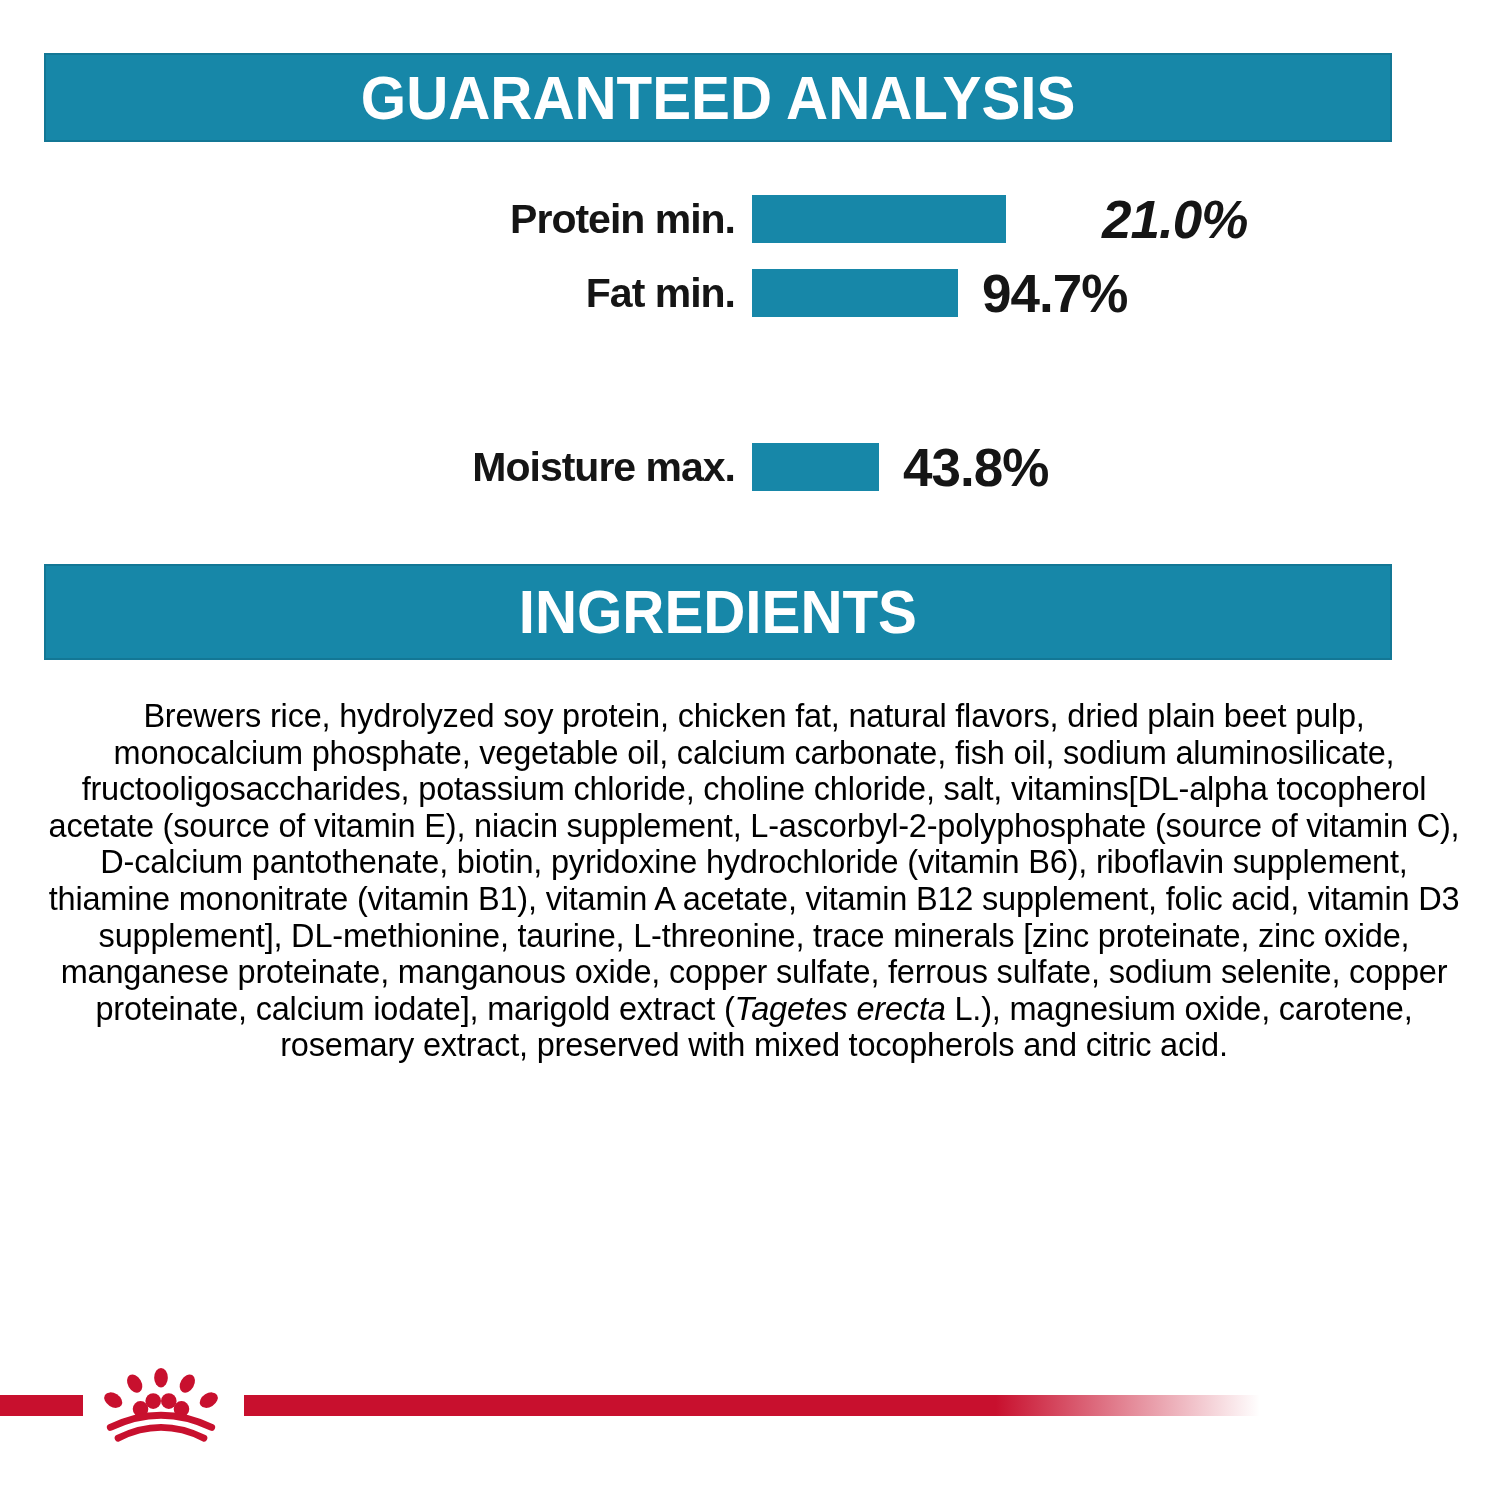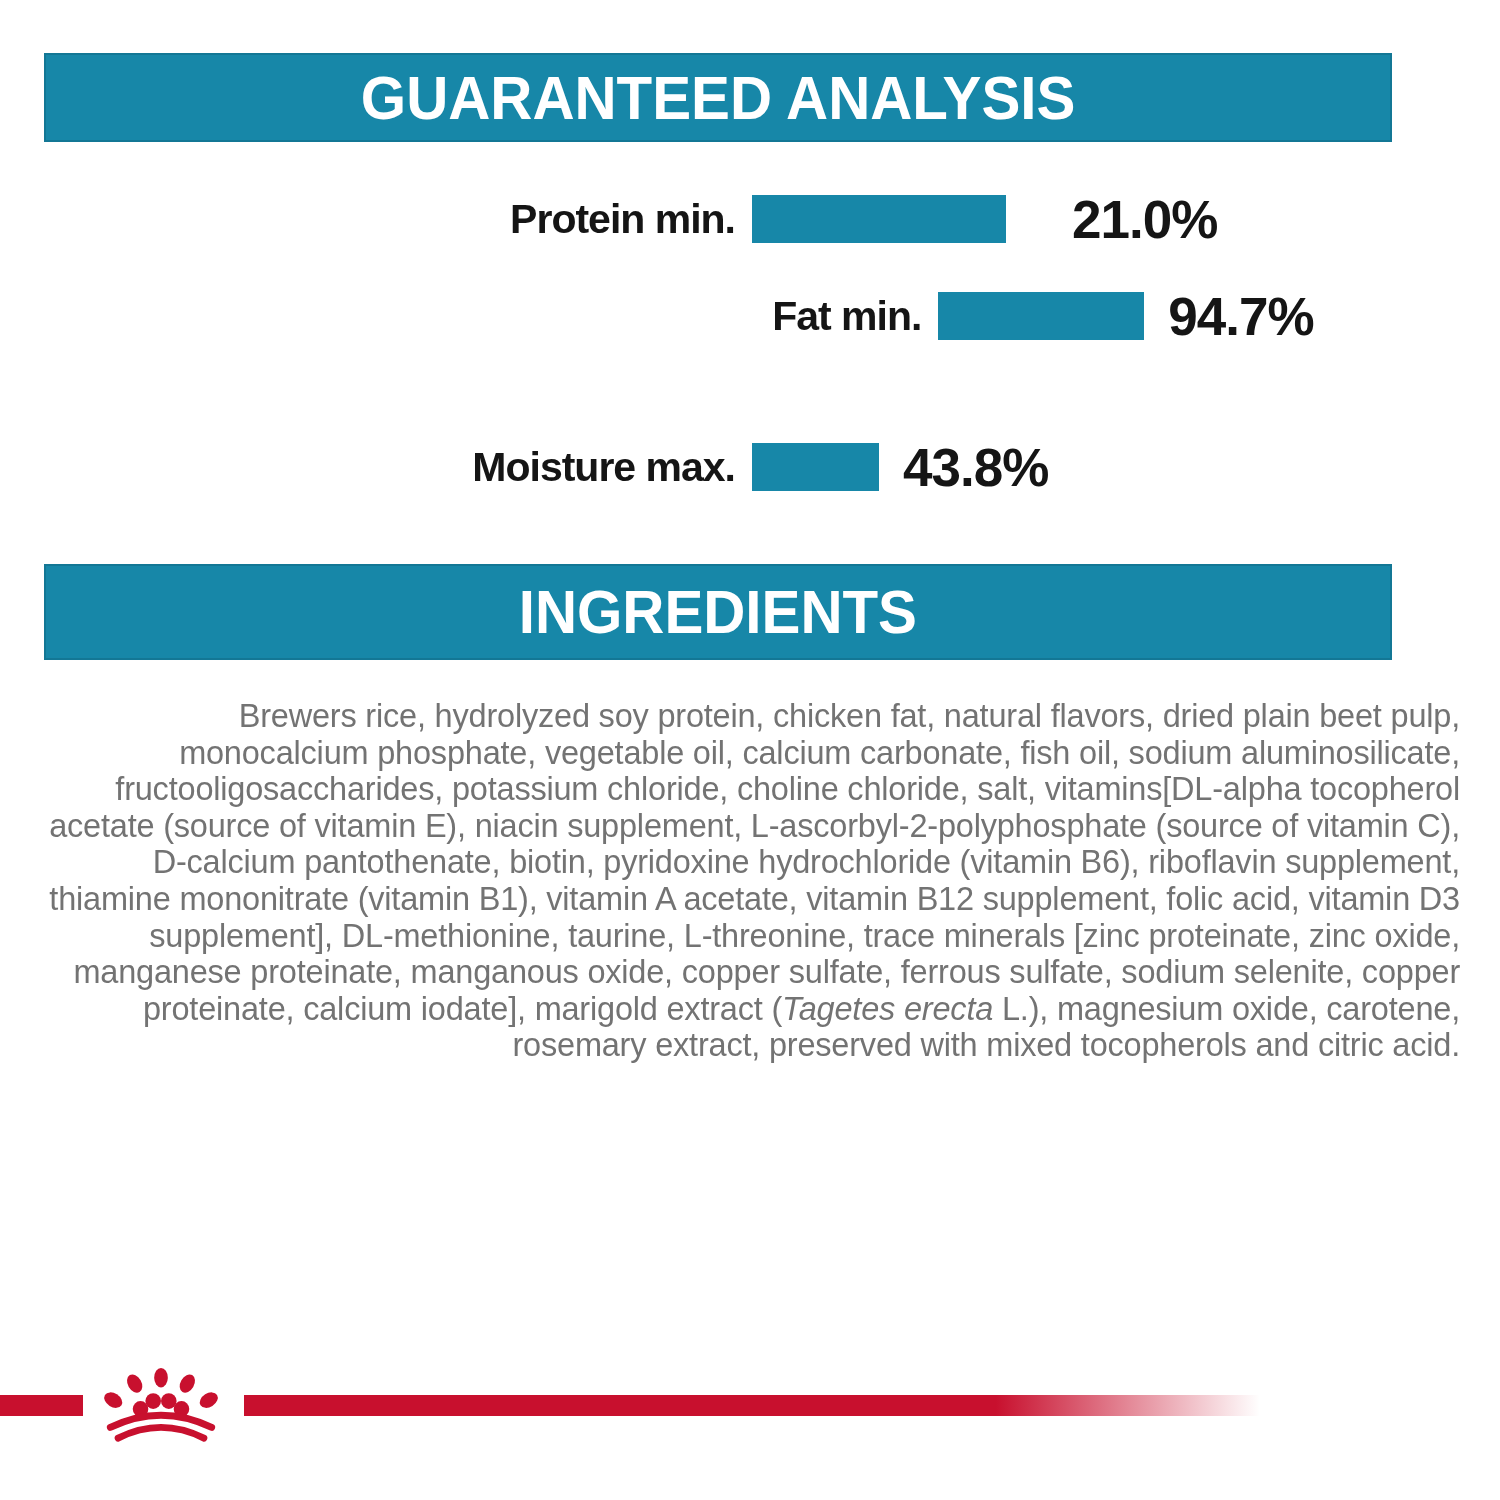--- a/index.html
+++ b/index.html
@@ -30,21 +30,21 @@
     line-height:1;
     transform:scaleX(0.94);
     white-space:nowrap;
   }
   
   .ga-row{
     position:absolute;left:0;width:100%;height:48px;
     display:flex;align-items:center;
   }
   .ga-row-0{top:195px;}
-  .ga-row-1{top:292px;justify-content:center;}
+  .ga-row-1{top:269px;}
   .ga-row-2{top:359px;}
   .ga-row-3{top:443px;}
   .ga-label{
     width:735px;
     text-align:right;
     font-weight:bold;
     font-size:41px;
     letter-spacing:-1px;
     line-height:1;
     white-space:nowrap;
@@ -56,31 +56,31 @@
     flex:0 0 auto;
   }
   .ga-value{
     margin-left:24px;
     font-weight:bold;
     font-size:53px;
     letter-spacing:-1px;
     line-height:1;
     white-space:nowrap;
   }
-  .ga-row-0 .ga-value{margin-left:66px;}
+  .ga-row-0 .ga-value{margin-left:96px;font-style:italic;}
   
   .ingredients{
     position:absolute;
     left:48px;top:698px;width:1412px;
     margin:0;
     font-size:32.5px;
     line-height:36.6px;
     letter-spacing:-0.2px;
-    color:#737373;
-    text-align:right;
+    color:#000000;
+    text-align:center;
   }
   .ingredients .it{font-style:italic;}
   
   .stripe{position:absolute;top:1395px;height:21px;background:#C8102E;}
   .stripe-left{left:0;width:83px;}
   .stripe-main{
     left:244px;width:1016px;
     background:linear-gradient(to right,#C8102E 0%,#C8102E 74%,rgba(200,16,46,0) 100%);
   }
   .crown{position:absolute;left:96px;top:1366px;width:130px;height:78px;}

